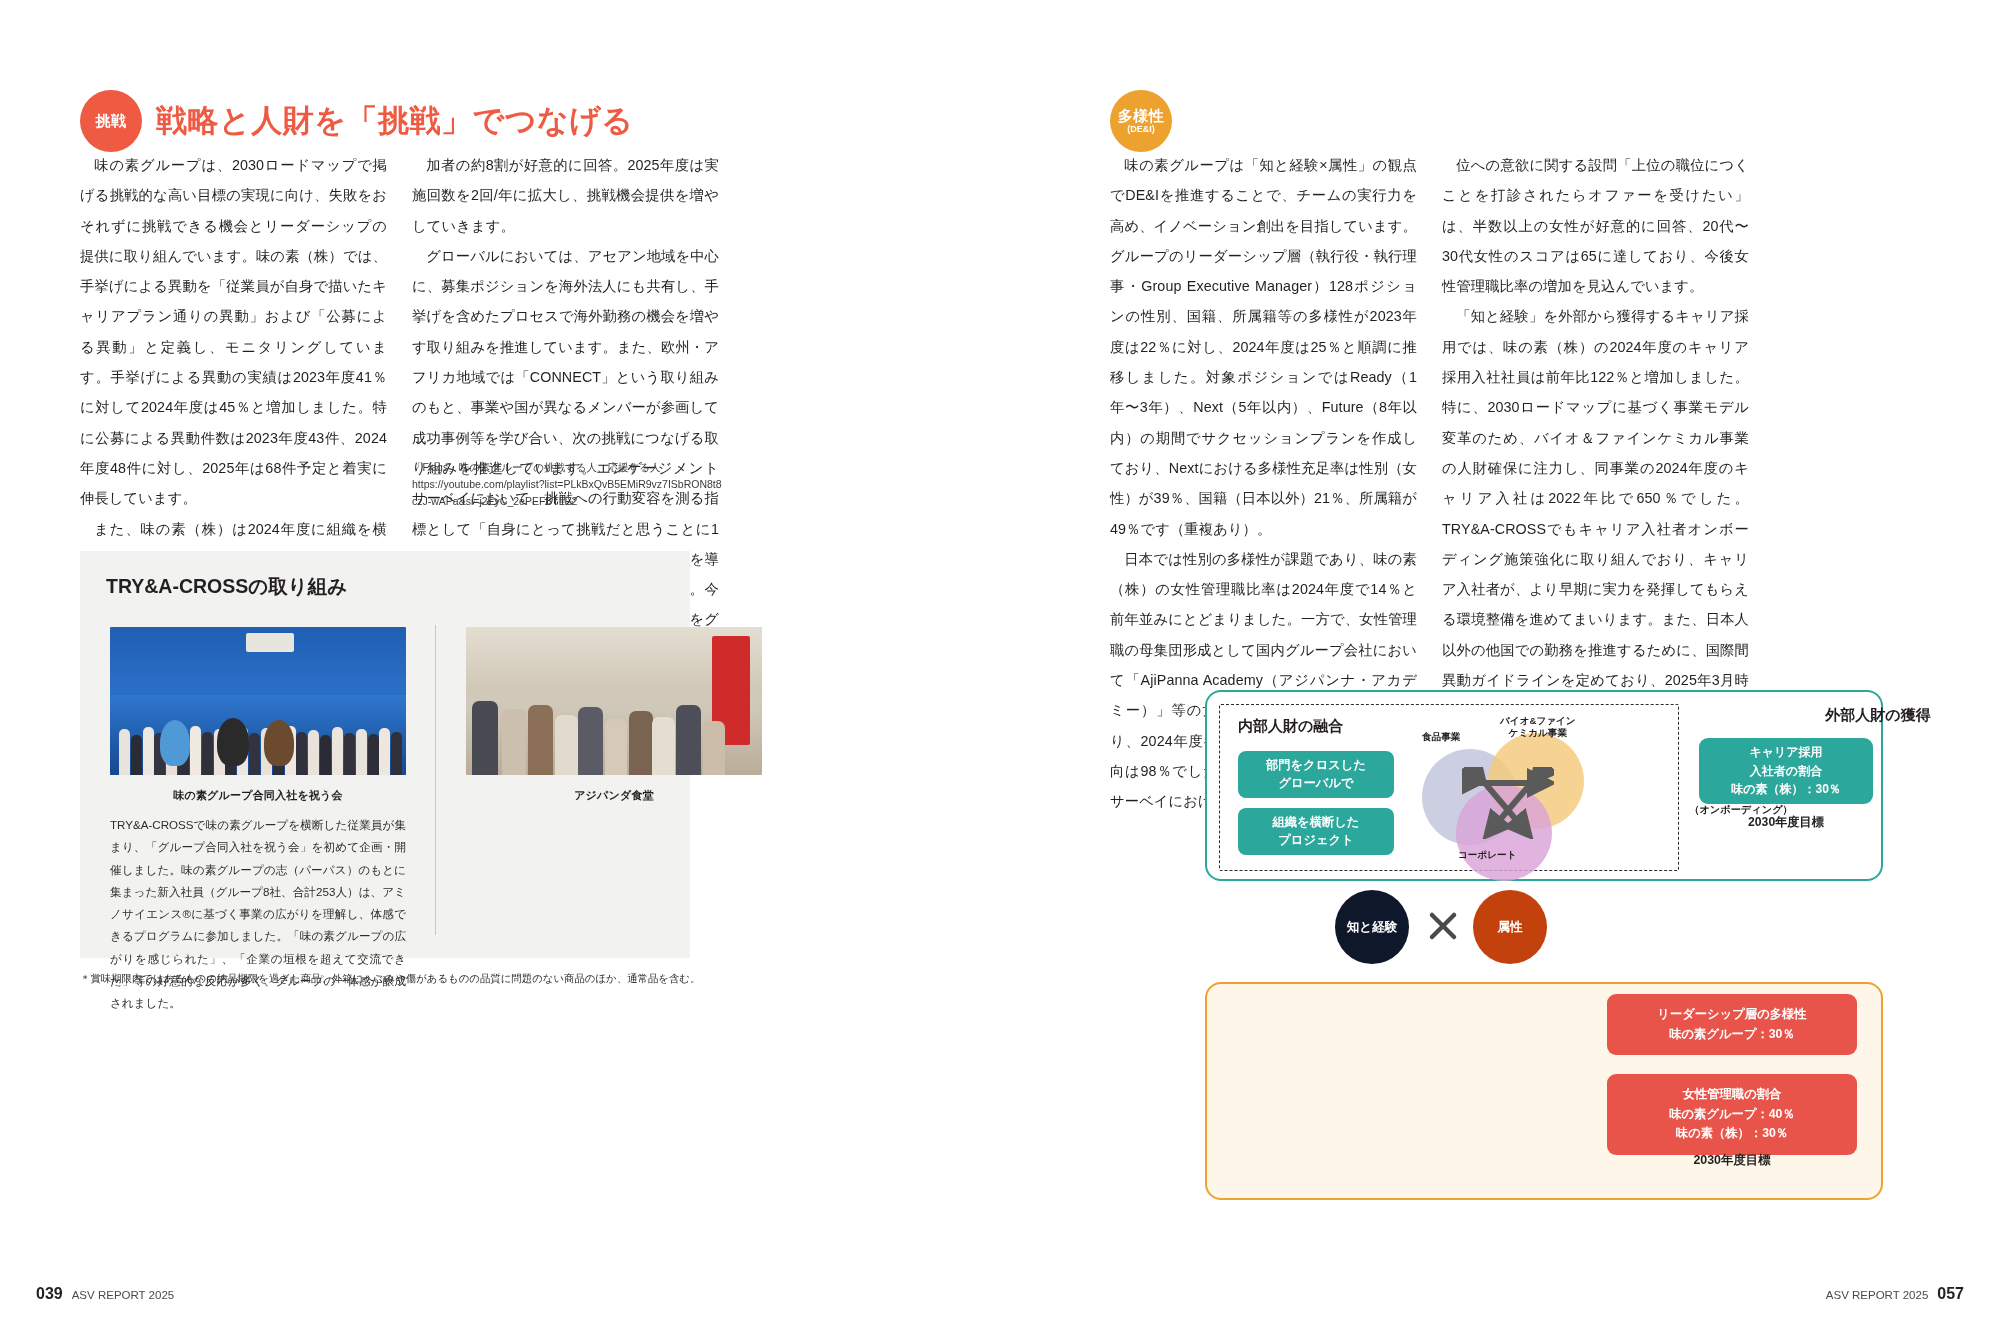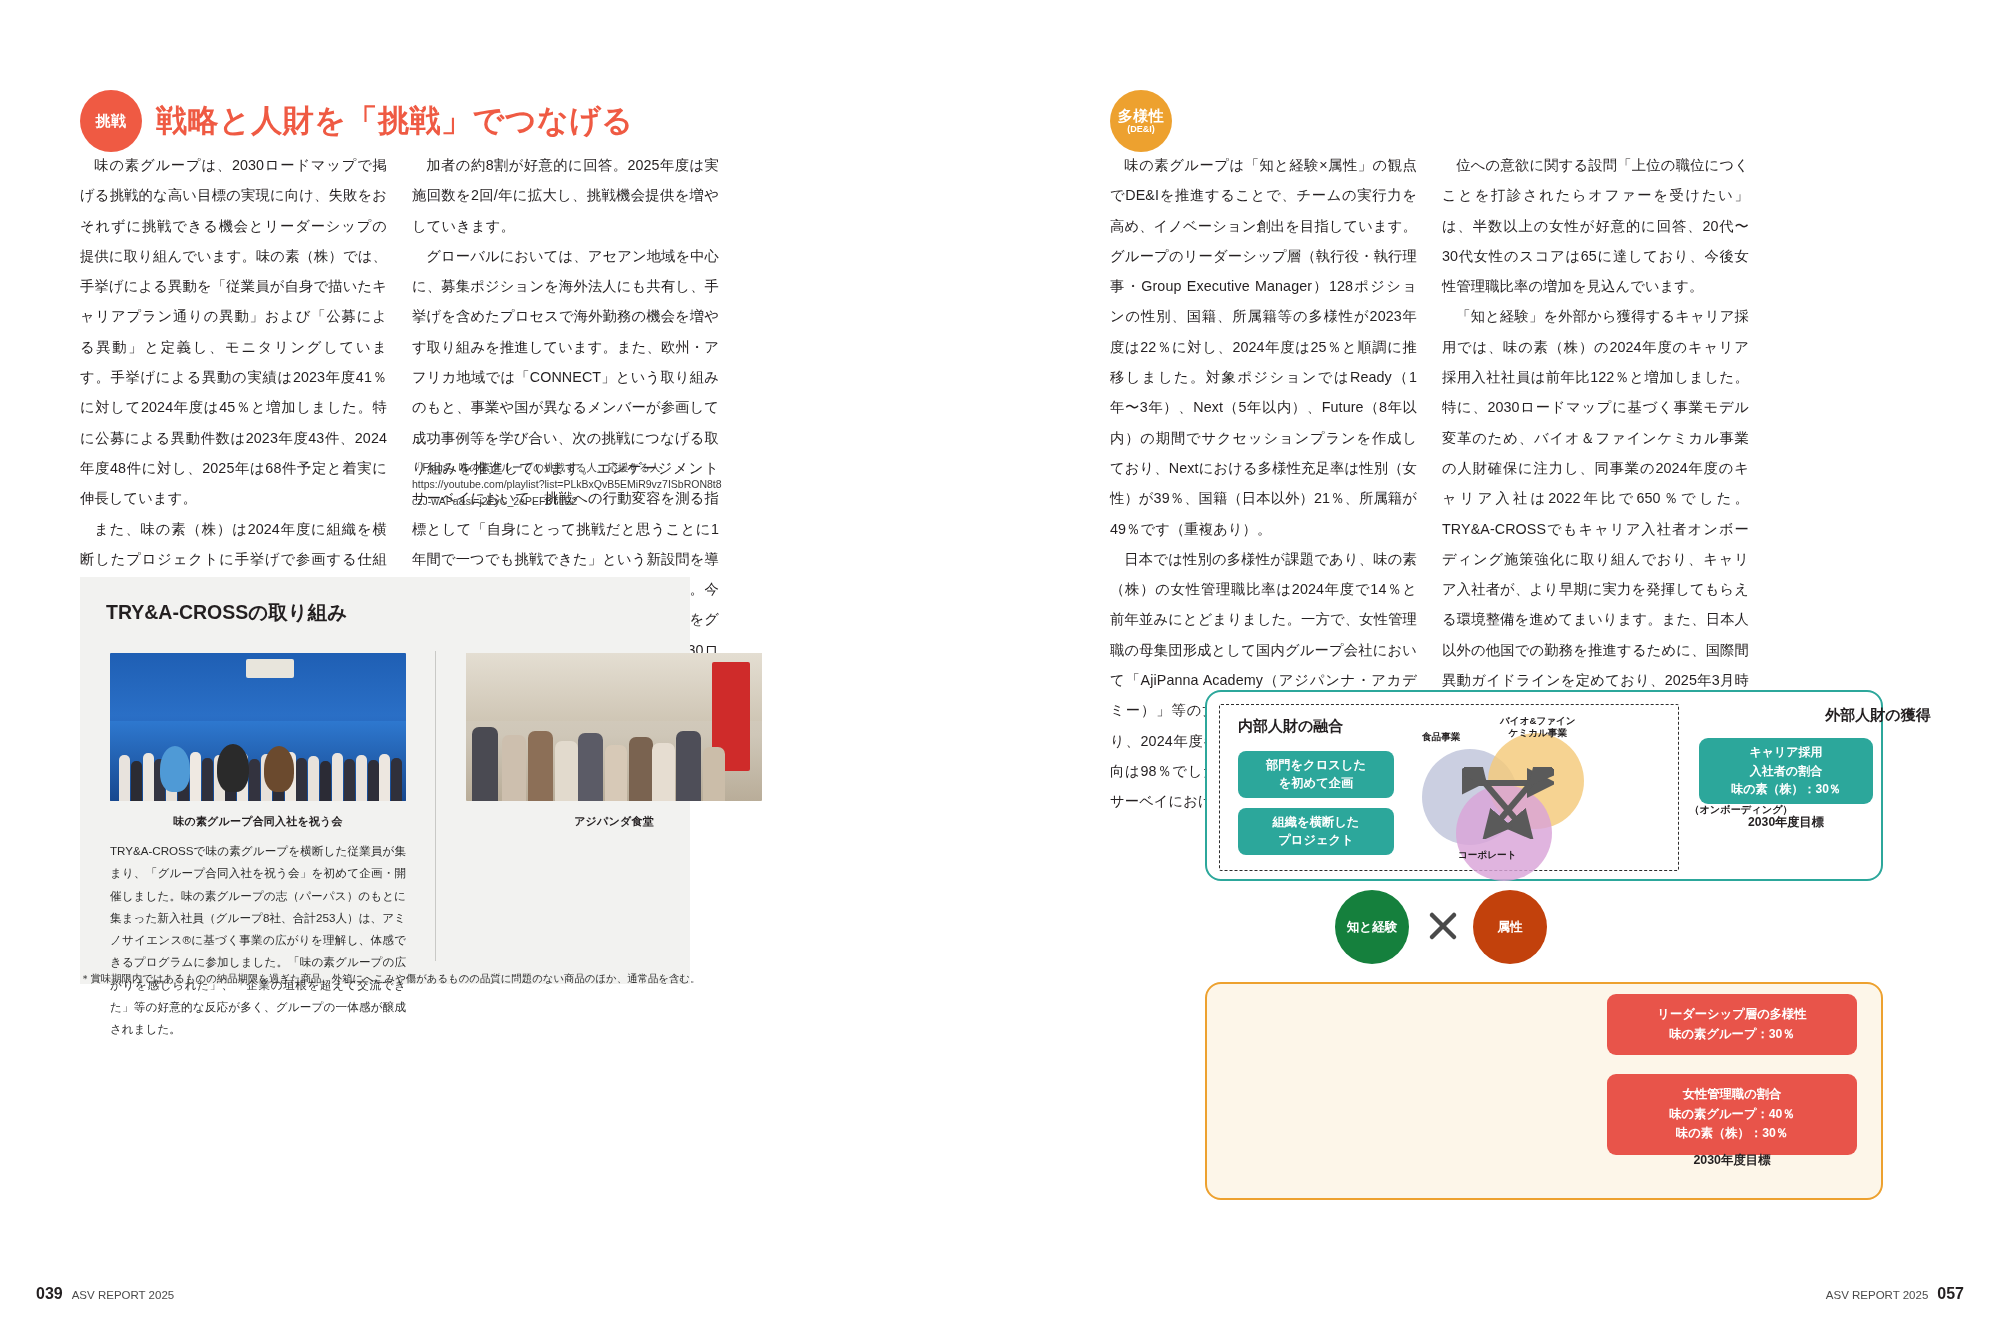--- a/index.html
+++ b/index.html
@@ -46,21 +46,20 @@
     line-height: 1.62;
     color: #3a3a3a;
     word-break: break-all;
   }
 
   
   .tryacross {
     position: absolute;
     left: 80px; top: 551px; width: 610px; height: 407px;
     background: #f2f2f0;
-    margin-top: 26px;
   }
   .tac-title {
     position: absolute; left: 26px; top: 22px;
     font-size: 19.5px; font-weight: bold; color: #231f20;
   }
   .tac-divider {
     position: absolute; left: 355px; top: 74px;
     width: 1px; height: 310px; background: #c9c9c6;
   }
   .tac-card { position: absolute; width: 296px; }
@@ -153,21 +152,21 @@
   .dg-ext-goal { position: absolute; left: 492px; top: 122px; width: 174px;
       font-size: 12.2px; font-weight: bold; text-align: center; }
 
   
   .dg-circ {
     position: absolute; width: 74px; height: 74px; border-radius: 50%;
     color: #fff; font-size: 12.6px; font-weight: bold;
     display: flex; align-items: center; justify-content: center; text-align: center;
     line-height: 1.35;
   }
-  .dg-circ.know { left: 200px; top: 200px; background: #15803d; }
+  .dg-circ.know { left: 200px; top: 200px; background: #0f172a; }
   .dg-circ.attr { left: 338px; top: 200px; background: #c2410c; }
   .dg-times { position: absolute; left: 290px; top: 218px; width: 36px; height: 36px; }
 
   .dg-bottom {
     position: absolute; left: 70px; top: 292px; width: 678px; height: 218px;
     border: 2.2px solid #eda12f; border-radius: 16px; background: #fdf6e9;
   }
   .pyr-wrap { position: absolute; left: 30px; top: 14px; width: 340px; height: 190px; }
   .pyr-lead { position: absolute; left: 76px; top: 4px; font-size: 12.4px; font-weight: bold; }
   .pyr-succ { position: absolute; left: 60px; top: 72px; font-size: 12.4px; font-weight: bold; }
@@ -316,21 +315,21 @@
   </div>
 
   <div class="diagram">
 
     <div class="dg-top">
       <div class="dg-dash">
         <div class="dg-dash-title">内部人財の融合</div>
 
         <div class="pill teal dg-pill1">
           <span>部門をクロスした</span>
-          <span>を初めて企画</span>
+          <span>グローバルで</span>
         </div>
         <div class="pill teal dg-pill2">
           <span>組織を横断した</span>
           <span>プロジェクト</span>
         </div>
 
         <div class="venn">
           <div class="c c1"></div>
           <div class="c c2"></div>
           <div class="c c3"></div>

